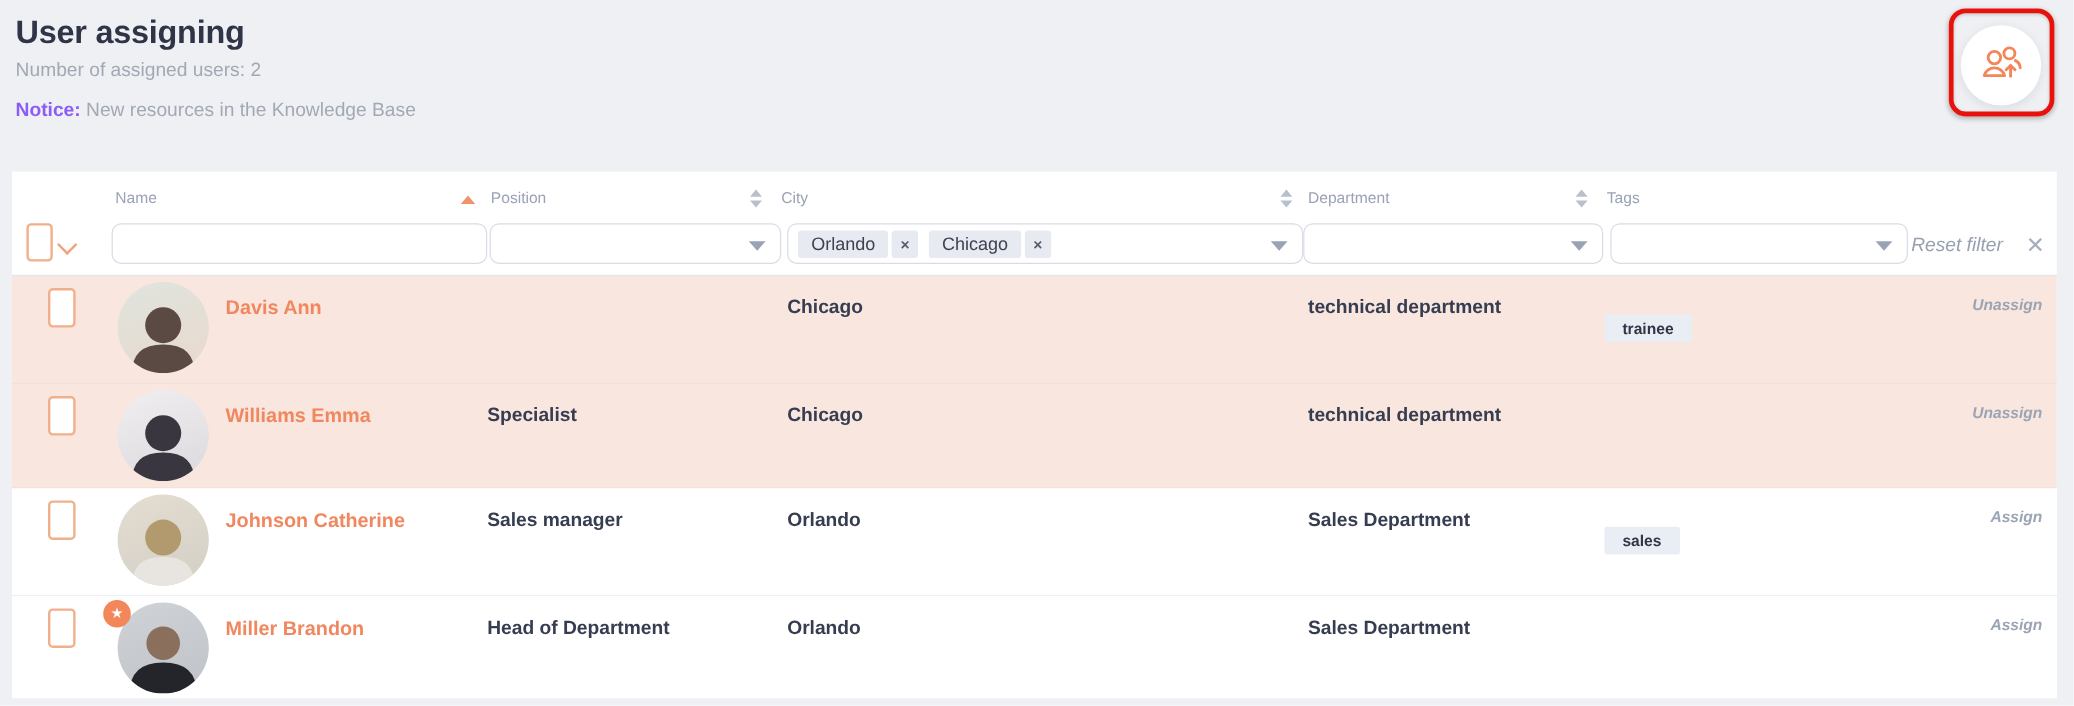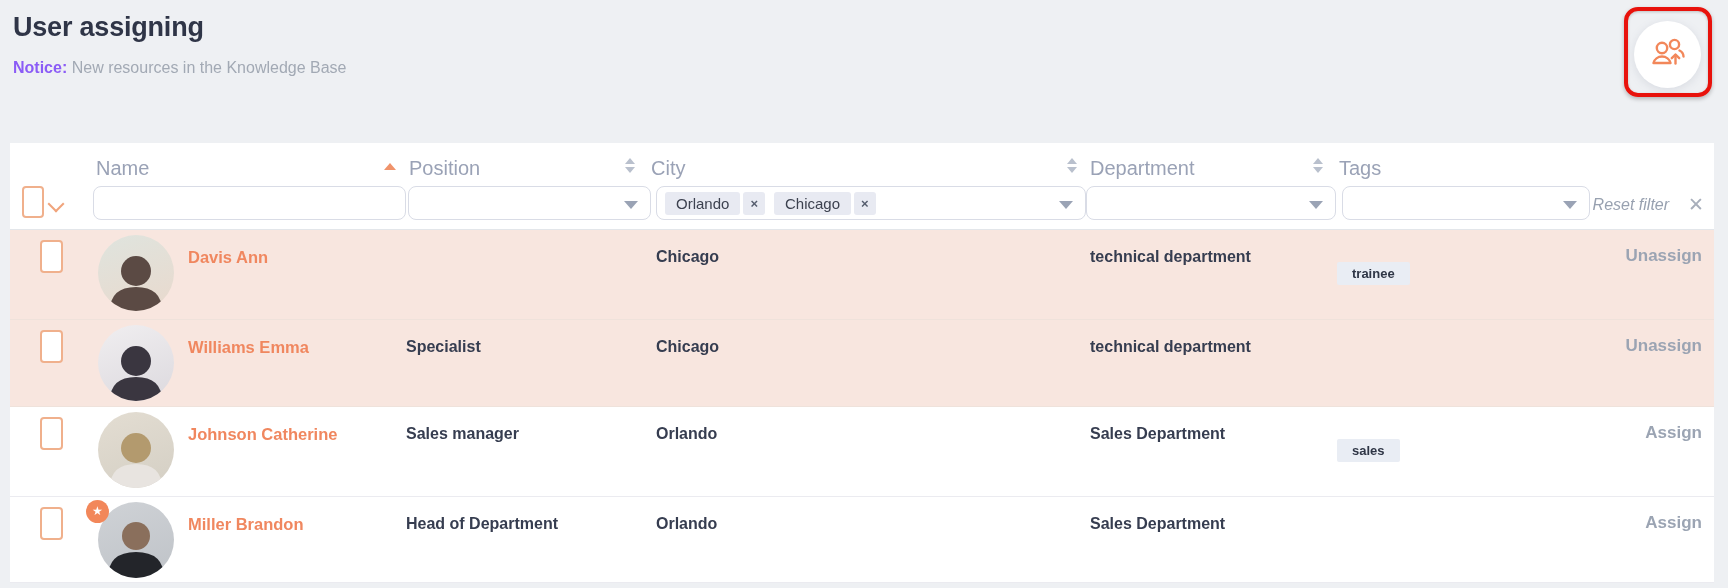--- a/index.html
+++ b/index.html
@@ -31,21 +31,21 @@
     box-shadow:0 2px 4px rgba(0,0,0,.25), inset 0 1px 3px rgba(0,0,0,.2);
   }
   .annotation-arrow { position:absolute; left:0; top:0; width:1728px; height:588px; pointer-events:none; }
 
   
   .table-panel {
     position:absolute; left:10px; top:143px; width:1704px; height:440px;
     background:#ffffff;
   }
   .filter-section { position:relative; height:87px; border-bottom:1px solid #e3e6ea; }
-  .col-label { position:absolute; top:14px; font-size:20px; color:#9aa2b6; cursor:pointer; }
+  .col-label { position:absolute; top:14px; font-size:13px; color:#9aa2b6; cursor:pointer; }
   .lbl-name{ left:86px; } .lbl-position{ left:399px; } .lbl-city{ left:641px; }
   .lbl-department{ left:1080px; } .lbl-tags{ left:1329px; cursor:default; }
 
   .sort-asc { position:absolute; top:20px; left:374px; width:0; height:0;
     border-left:6px solid transparent; border-right:6px solid transparent;
     border-bottom:7px solid #f0936b; }
   .sort-both { position:absolute; top:15px; width:10px; }
   .sort-both i { display:block; width:0; height:0; margin:0 auto;
     border-left:5px solid transparent; border-right:5px solid transparent; }
   .sort-both .up { border-bottom:6px solid #b9c0cd; margin-bottom:3px; }
@@ -95,28 +95,29 @@
     overflow:hidden; display:flex; align-items:flex-end; justify-content:center; }
   .avatar svg { display:block; }
   .star-badge { position:absolute; left:76px; top:3px; width:23px; height:23px; border-radius:50%;
     background:#f2875a; color:#fff; font-size:12px; line-height:23px; text-align:center; z-index:2; }
 
   .cell { position:absolute; top:18px; font-size:16px; font-weight:bold; color:#363d50; white-space:nowrap; }
   .cell-name { left:178px; color:#f0875f; cursor:pointer; font-size:16.5px; }
   .cell-position { left:396px; } .cell-city { left:646px; } .cell-department { left:1080px; }
   .cell-tag { position:absolute; left:1327px; top:32px; background:#e9edf4; color:#2f3646;
     font-size:13px; font-weight:bold; padding:4px 15px; border-radius:2px; }
-  .cell-action { position:absolute; right:12px; top:16px; font-size:17px; font-weight:bold;
-    color:#9ba4b3; cursor:pointer; }
+  .cell-action { position:absolute; right:12px; top:16px; font-size:13px; font-weight:bold;
+    font-style:italic; color:#9ba4b3; cursor:pointer; }
 </style>
 </head>
 <body>
 
 <div class="page-header">
   <div class="page-title">User assigning</div>
+  <div class="page-sub">Number of assigned users: 2</div>
   <div class="page-notice"><b>Notice:</b> <span>New resources in the Knowledge Base</span></div>
 </div>
 
 <button class="fab">
   <span>
     <svg width="36" height="32" viewBox="0 0 36 32" fill="none" stroke="#f2875a" stroke-width="2.4" stroke-linecap="round" stroke-linejoin="round">
       <circle cx="12" cy="11" r="5.2"></circle>
       <path d="M3.5 26 a8.7 8.2 0 0 1 17 0 Z"></path>
       <circle cx="24.5" cy="7.5" r="4.6"></circle>
       <path d="M29.5 13.5 a7 7 0 0 1 4 6"></path>

